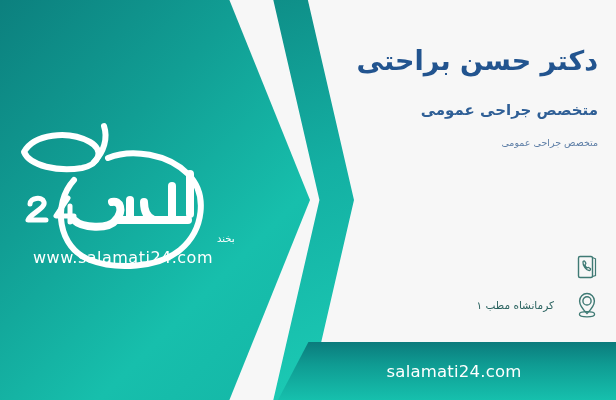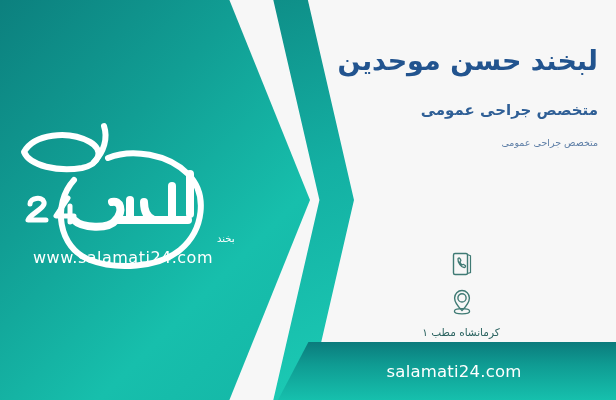--- a/index.html
+++ b/index.html
@@ -106,25 +106,25 @@
 
   
   .contact-list {
     position: absolute;
     right: 14px;
     top: 248px;
     width: 280px;
   }
   .contact-row {
     display: flex;
-    flex-direction: column;
+    flex-direction: row;
     align-items: center;
     justify-content: flex-start;
     height: 38px;
-    gap: 8px;
+    gap: 16px;
   }
   .contact-icon {
     flex: 0 0 auto;
     width: 30px;
     height: 32px;
     display: flex;
     align-items: center;
     justify-content: center;
   }
   .contact-icon svg { display: block; }
@@ -195,21 +195,21 @@
       </g>
 
       <text x="205" y="134" text-anchor="end" fill="#ffffff" font-family="DejaVu Sans, sans-serif" font-size="10">براحتی یک لبخند</text>
 
       <text x="111" y="155" text-anchor="middle" fill="#ffffff" font-family="DejaVu Sans, sans-serif" font-size="16" letter-spacing="0.5">www.salamati24.com</text>
     </svg>
   </div>
 
   <div class="right-col">
 
-    <div class="doc-name">لبخند حسن موحدین</div>
+    <div class="doc-name">دکتر حسن براحتی</div>
 
     <div class="doc-specialty">متخصص جراحی عمومی</div>
 
     <div class="doc-specialty-small">متخصص جراحی عمومی</div>
 
     <div class="contact-list">
 
       <div class="contact-row">
         <span class="contact-icon">
           <svg width="22" height="26" viewBox="0 0 22 26" xmlns="http://www.w3.org/2000/svg">

